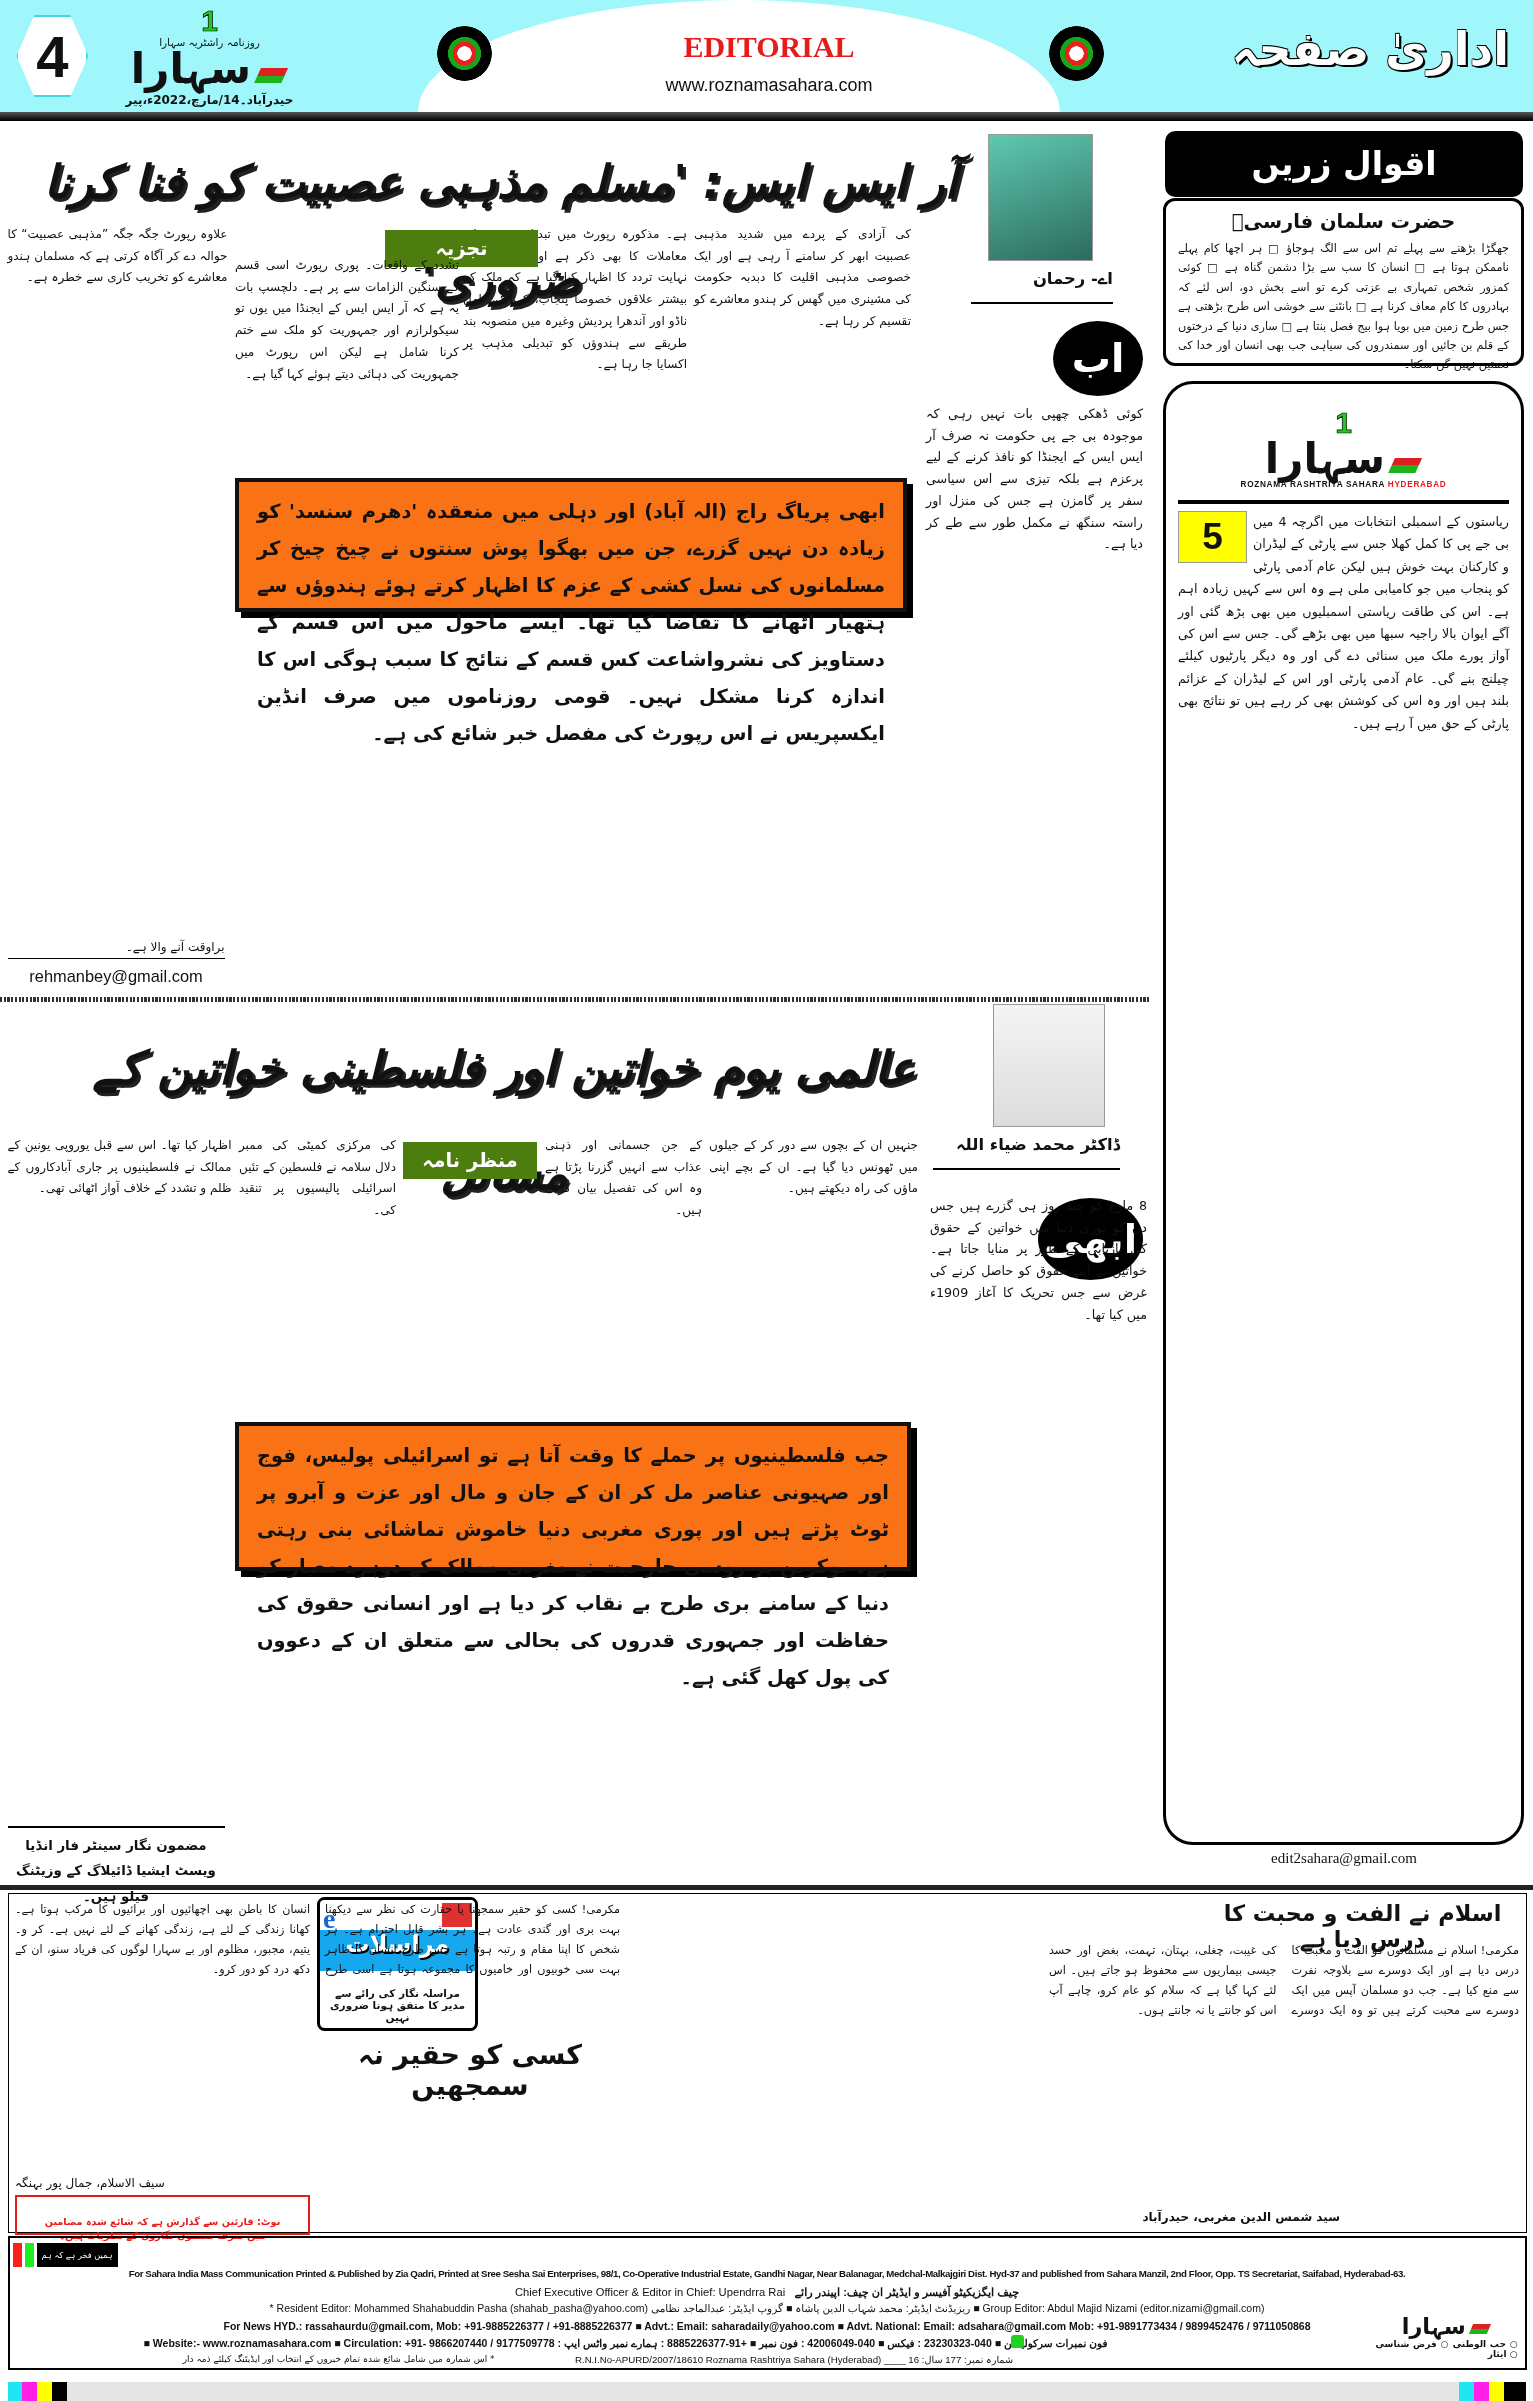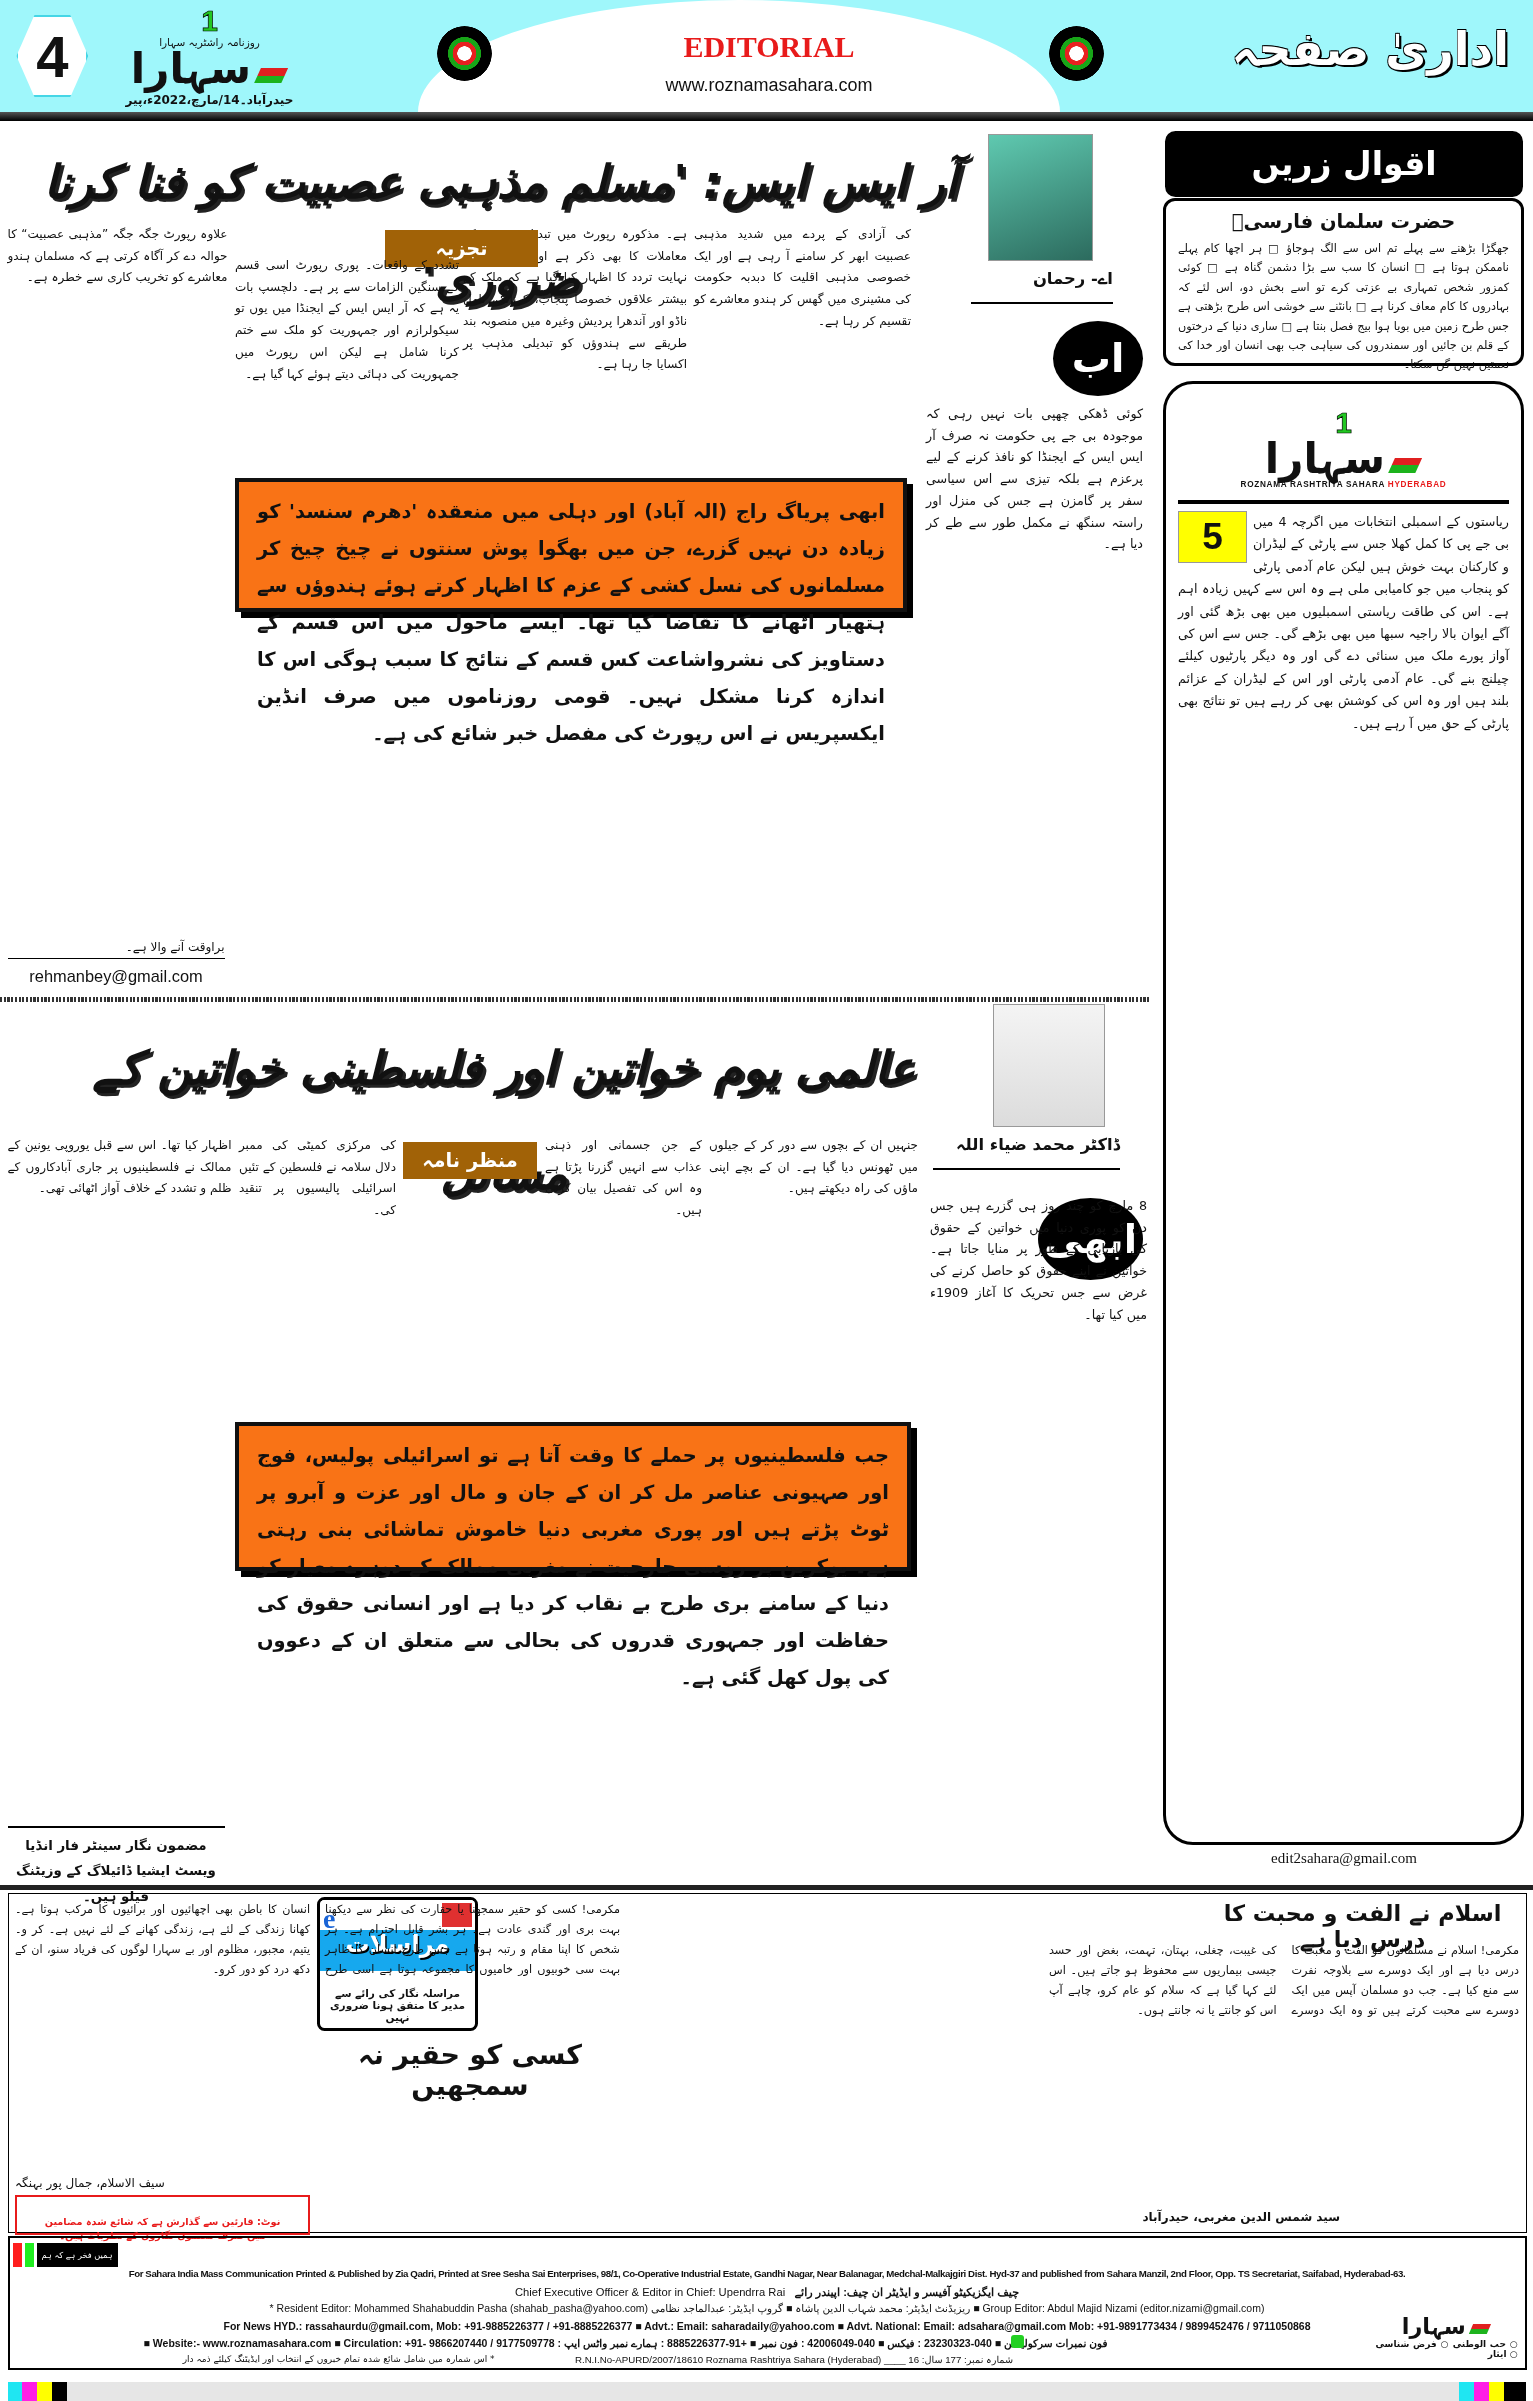--- a/index.html
+++ b/index.html
@@ -14,21 +14,21 @@
 .logo-word{font:bold 42px "DejaVu Sans",sans-serif;letter-spacing:1.5px;line-height:1}
 .flag{display:inline-block;width:34px;height:15px;background:linear-gradient(#e02020 0 50%,#1db31d 50% 100%);clip-path:polygon(20% 0,100% 0,80% 100%,0 100%);margin-left:3px}
 .sunburst{width:55px;height:55px;border-radius:50%;background:radial-gradient(circle,#fff 0 18%,#e82020 19% 30%,#18a518 31% 42%,#000 43% 70%,transparent 71%)}
 #editorial-label{left:657px;top:30px;width:224px;text-align:center;font:bold 30px "Liberation Serif",serif;color:#e81b1b}
 #website{left:612px;top:75px;width:314px;text-align:center;font:18px "Liberation Sans",sans-serif}
 #urdu-page-title{left:1225px;top:22.4px;width:284px;text-align:right;font:bold 46px "DejaVu Sans",sans-serif;color:#fff;text-shadow:2.2px 2.2px 0 #000,-0.7px -0.7px 0 #000,0.7px -0.7px 0 #000,-0.7px 0.7px 0 #000}
 #mast-rule{left:0;top:112px;width:1534px;height:9px;background:linear-gradient(#555,#000)}
 
 .headline{font:bold italic 46px "DejaVu Sans",sans-serif;text-align:center;direction:rtl;text-shadow:3px 3px 0 #222}
 .col{position:absolute;direction:rtl;text-align:justify;font:12px/21.7px "DejaVu Sans",sans-serif;color:#111}
-.label-box{background:#a16207;color:#fff;font:bold 19.4px "DejaVu Sans",sans-serif;display:flex;align-items:center;justify-content:center;letter-spacing:6px}
+.label-box{background:#4d7c0f;color:#fff;font:bold 19.4px "DejaVu Sans",sans-serif;display:flex;align-items:center;justify-content:center;letter-spacing:6px}
 .pull-quote{background:#f97316;border:4.5px solid #111;box-shadow:6px 6px 0 #000;direction:rtl;text-align:justify;font:bold 19.4px/37px "DejaVu Sans",sans-serif;padding:10.5px 18px}
 .photo{background:linear-gradient(160deg,#5fc9b0,#2c6b5e);border:0.7px solid #999}
 .byline{font:bold 16.4px "DejaVu Sans",sans-serif;text-align:right;border-bottom:2.2px solid #000;direction:rtl;padding-bottom:14px}
 .oval{background:#000;color:#fff;border-radius:50%;display:flex;align-items:center;justify-content:center;font:bold 39px "DejaVu Sans",sans-serif}
 .rule-wavy{height:4.5px;background:repeating-linear-gradient(90deg,#333 0 2.2px,#fff 2.2px 3.7px)}
 
 .side-title{background:#000;color:#fff;border-radius:10.5px;font:bold 33px "DejaVu Sans",sans-serif;text-align:center;padding:13.4px 0}
 .side-box{border:3px solid #000;border-radius:12px;padding:9px 12px}
 .badge5{background:#ffff00;border:1.5px solid #999;font:bold 37px "Liberation Sans",sans-serif;display:flex;align-items:center;justify-content:center}
 

